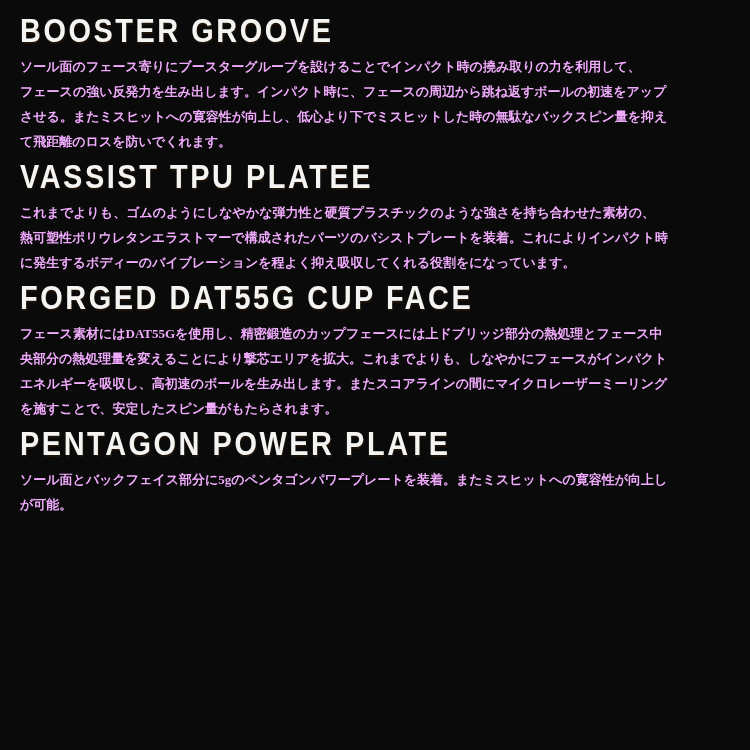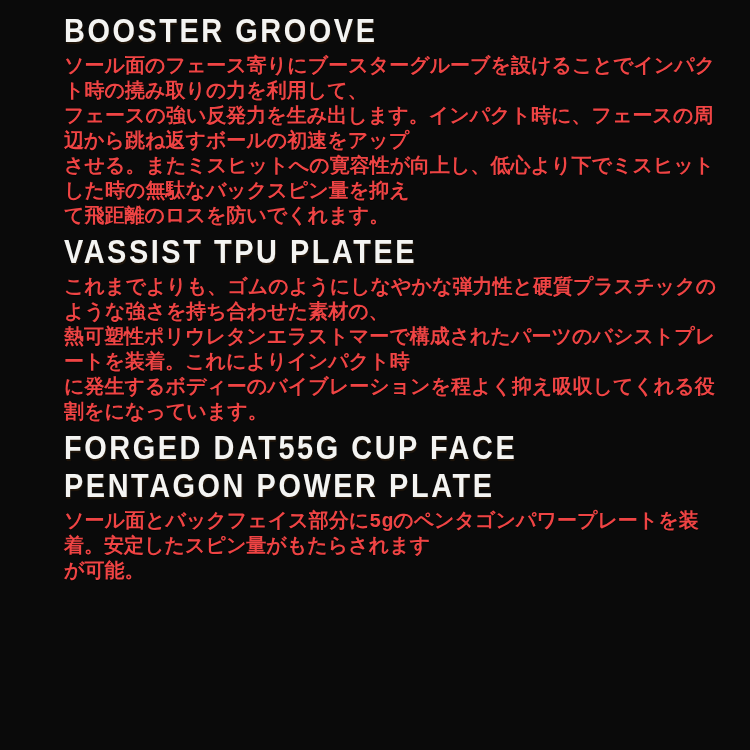--- a/index.html
+++ b/index.html
@@ -12,45 +12,44 @@
     background: #0a0a0a;
     font-family: "DejaVu Serif", "Liberation Serif", serif;
   }
   .page {
     width: 750px;
     height: 750px;
     padding: 16px 20px 0 20px;
   }
   .feature-section {
     margin-bottom: 8px;
-    margin-left: 44px;
   }
   .feature-section.gap-lg {
     margin-bottom: 20px;
   }
   .section-heading {
     font-family: "Liberation Sans", sans-serif;
     font-weight: 700;
     font-size: 34px;
     line-height: 28px;
     letter-spacing: 3px;
     transform: scaleX(0.85);
     transform-origin: 0 50%;
     white-space: nowrap;
     color: #f4f4f2;
     text-shadow: 1px 2px 1px rgba(60, 35, 10, 0.45);
     margin-bottom: 10px;
   }
   .section-body {
-    font-family: Liberation Mono, monospace;
+    font-family: Liberation Serif, serif;
     font-weight: 700;
-    font-size: 20px;
+    font-size: 13px;
     line-height: 25px;
     letter-spacing: 0;
-    color: #ef4444;
+    color: #f0abfc;
     white-space: pre-line;
     text-shadow: 0 1px 0 rgba(0,0,0,0.6);
   }
 </style>
 </head>
 <body>
 
 <div class="page">
 
   <section class="feature-section">
@@ -63,21 +62,25 @@
 
   <section class="feature-section">
     <h2 class="section-heading">VASSIST TPU PLATEE</h2>
     <p class="section-body">これまでよりも、ゴムのようにしなやかな弾力性と硬質プラスチックのような強さを持ち合わせた素材の、
 熱可塑性ポリウレタンエラストマーで構成されたパーツのバシストプレートを装着。これによりインパクト時
 に発生するボディーのバイブレーションを程よく抑え吸収してくれる役割をになっています。</p>
   </section>
 
   <section class="feature-section">
     <h2 class="section-heading">FORGED DAT55G CUP FACE</h2>
+    <p class="section-body">フェース素材にはDAT55Gを使用し、精密鍛造のカップフェースには上ドブリッジ部分の熱処理とフェース中
+央部分の熱処理量を変えることにより撃芯エリアを拡大。これまでよりも、しなやかにフェースがインパクト
+エネルギーを吸収し、高初速のボールを生み出します。またスコアラインの間にマイクロレーザーミーリング
+を施すことで、安定したスピン量がもたらされます。</p>
   </section>
 
   <section class="feature-section gap-lg">
     <h2 class="section-heading">PENTAGON POWER PLATE</h2>
-    <p class="section-body">ソール面とバックフェイス部分に5gのペンタゴンパワープレートを装着。安定したスピン量がもたらされます
+    <p class="section-body">ソール面とバックフェイス部分に5gのペンタゴンパワープレートを装着。またミスヒットへの寛容性が向上し
 が可能。</p>
   </section>
 
 </div>
 
 </body></html>

